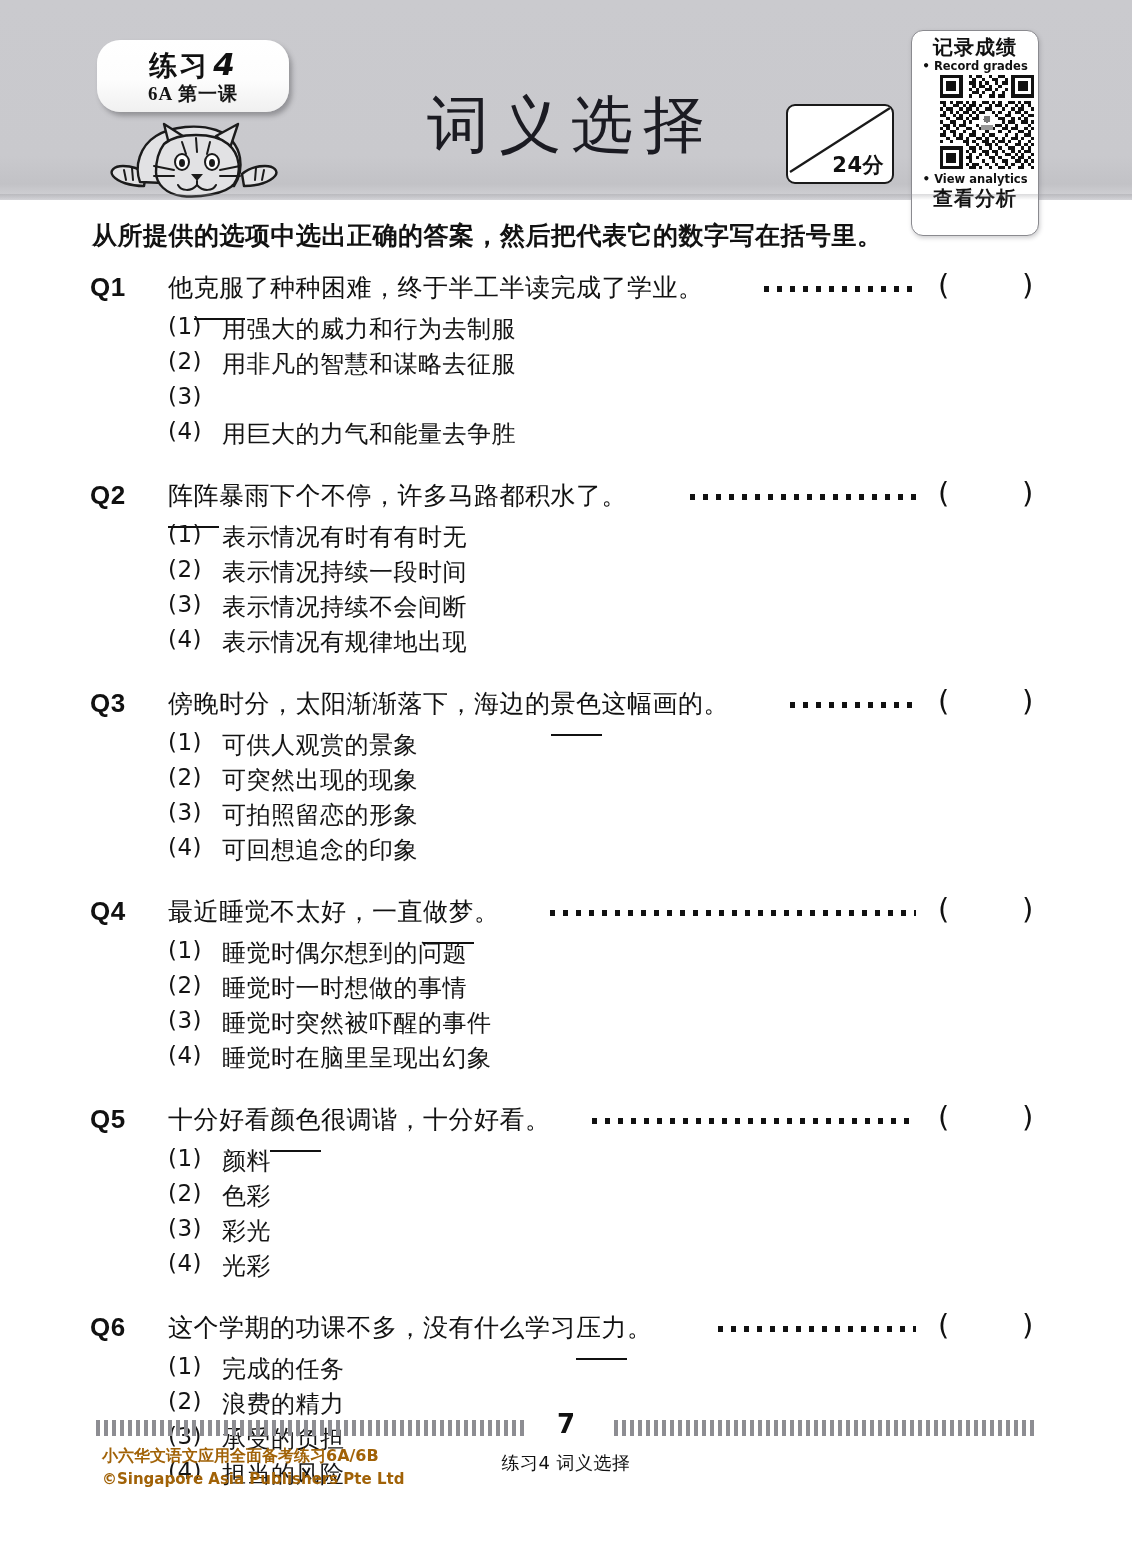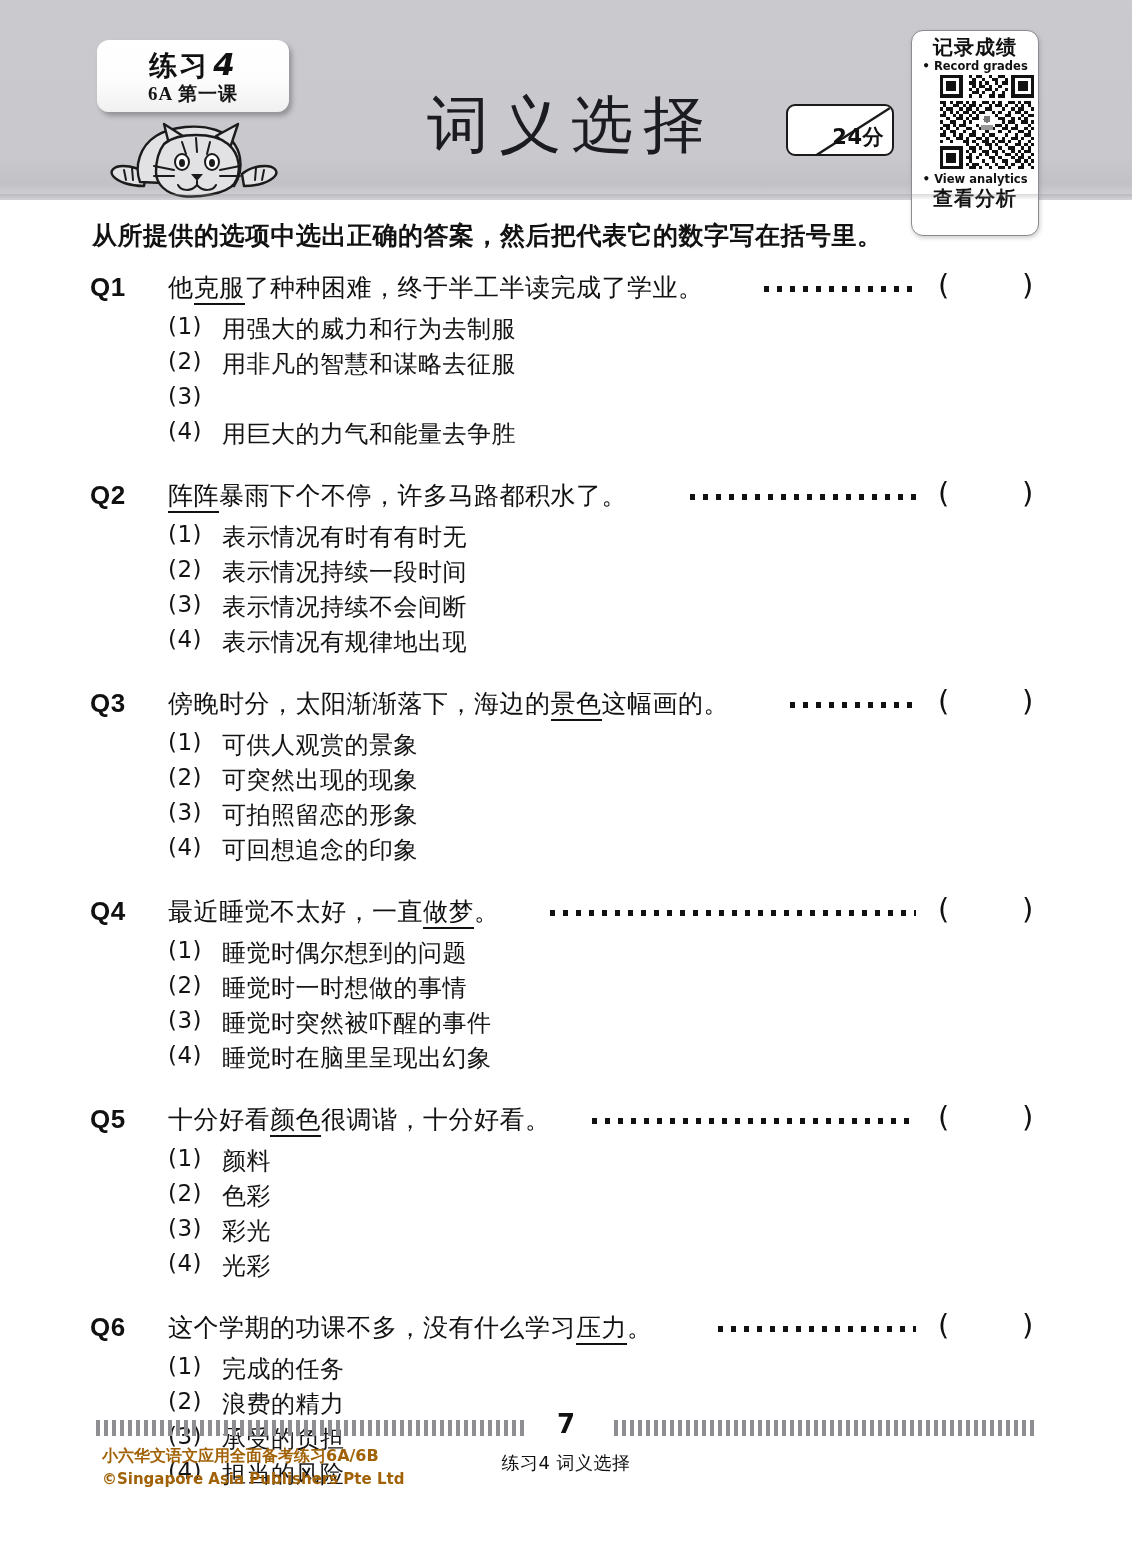--- a/index.html
+++ b/index.html
@@ -27,21 +27,21 @@
     left: 0; bottom: 0; width: 100%; height: 6px;
     background: linear-gradient(180deg, rgba(150,150,155,.35), rgba(255,255,255,0));
   }
 
   
   .exercise-badge {
     position: absolute;
     left: 97px; top: 40px;
     width: 192px; height: 72px;
     background: linear-gradient(180deg,#ffffff 0%,#fdfdfd 55%,#f0f0f0 100%);
-    border-radius: 12px;
+    border-radius: 23px;
     box-shadow: 3px 4px 5px rgba(80,80,85,.45);
     display: flex;
     flex-direction: column;
     align-items: center;
     justify-content: center;
     line-height: 1;
   }
   .badge-line1 {
     font-family: "DejaVu Sans", sans-serif;
     font-size: 28px;
@@ -83,21 +83,21 @@
     color: #1b1b22;
     letter-spacing: 10px;
     text-indent: 10px;
     line-height: 1;
   }
 
   
   .score-box {
     position: absolute;
     left: 786px; top: 104px;
-    width: 108px; height: 52px;
+    width: 108px; height: 80px;
     background: #fff;
     border: 2px solid #1a1a1a;
     border-radius: 9px;
     overflow: hidden;
     padding-left: 22px;
   }
   .score-box svg { position: absolute; left: 0; top: 0; }
   .score-value {
     position: absolute;
     right: 8px; bottom: 3px;
@@ -202,21 +202,21 @@
   }
   .q-stem {
     position: absolute;
     left: 168px; top: -1px;
     font-size: 25px;
     font-weight: 500;
     color: #111;
     letter-spacing: 0.5px;
     white-space: nowrap;
   }
-  .q-stem u { text-decoration: none; border-bottom: 2px solid #111; padding-bottom: 1px; }
+  .q-stem u { text-decoration: none; border-bottom: 2px solid #111; padding-bottom: 16px; }
   .leader {
     position: absolute;
     top: 14px;
     height: 6px;
     background-image: repeating-linear-gradient(90deg,#111 0 5px, transparent 5px 13px);
   }
   .answer-paren {
     position: absolute;
     top: -4px;
     font-size: 29px;

